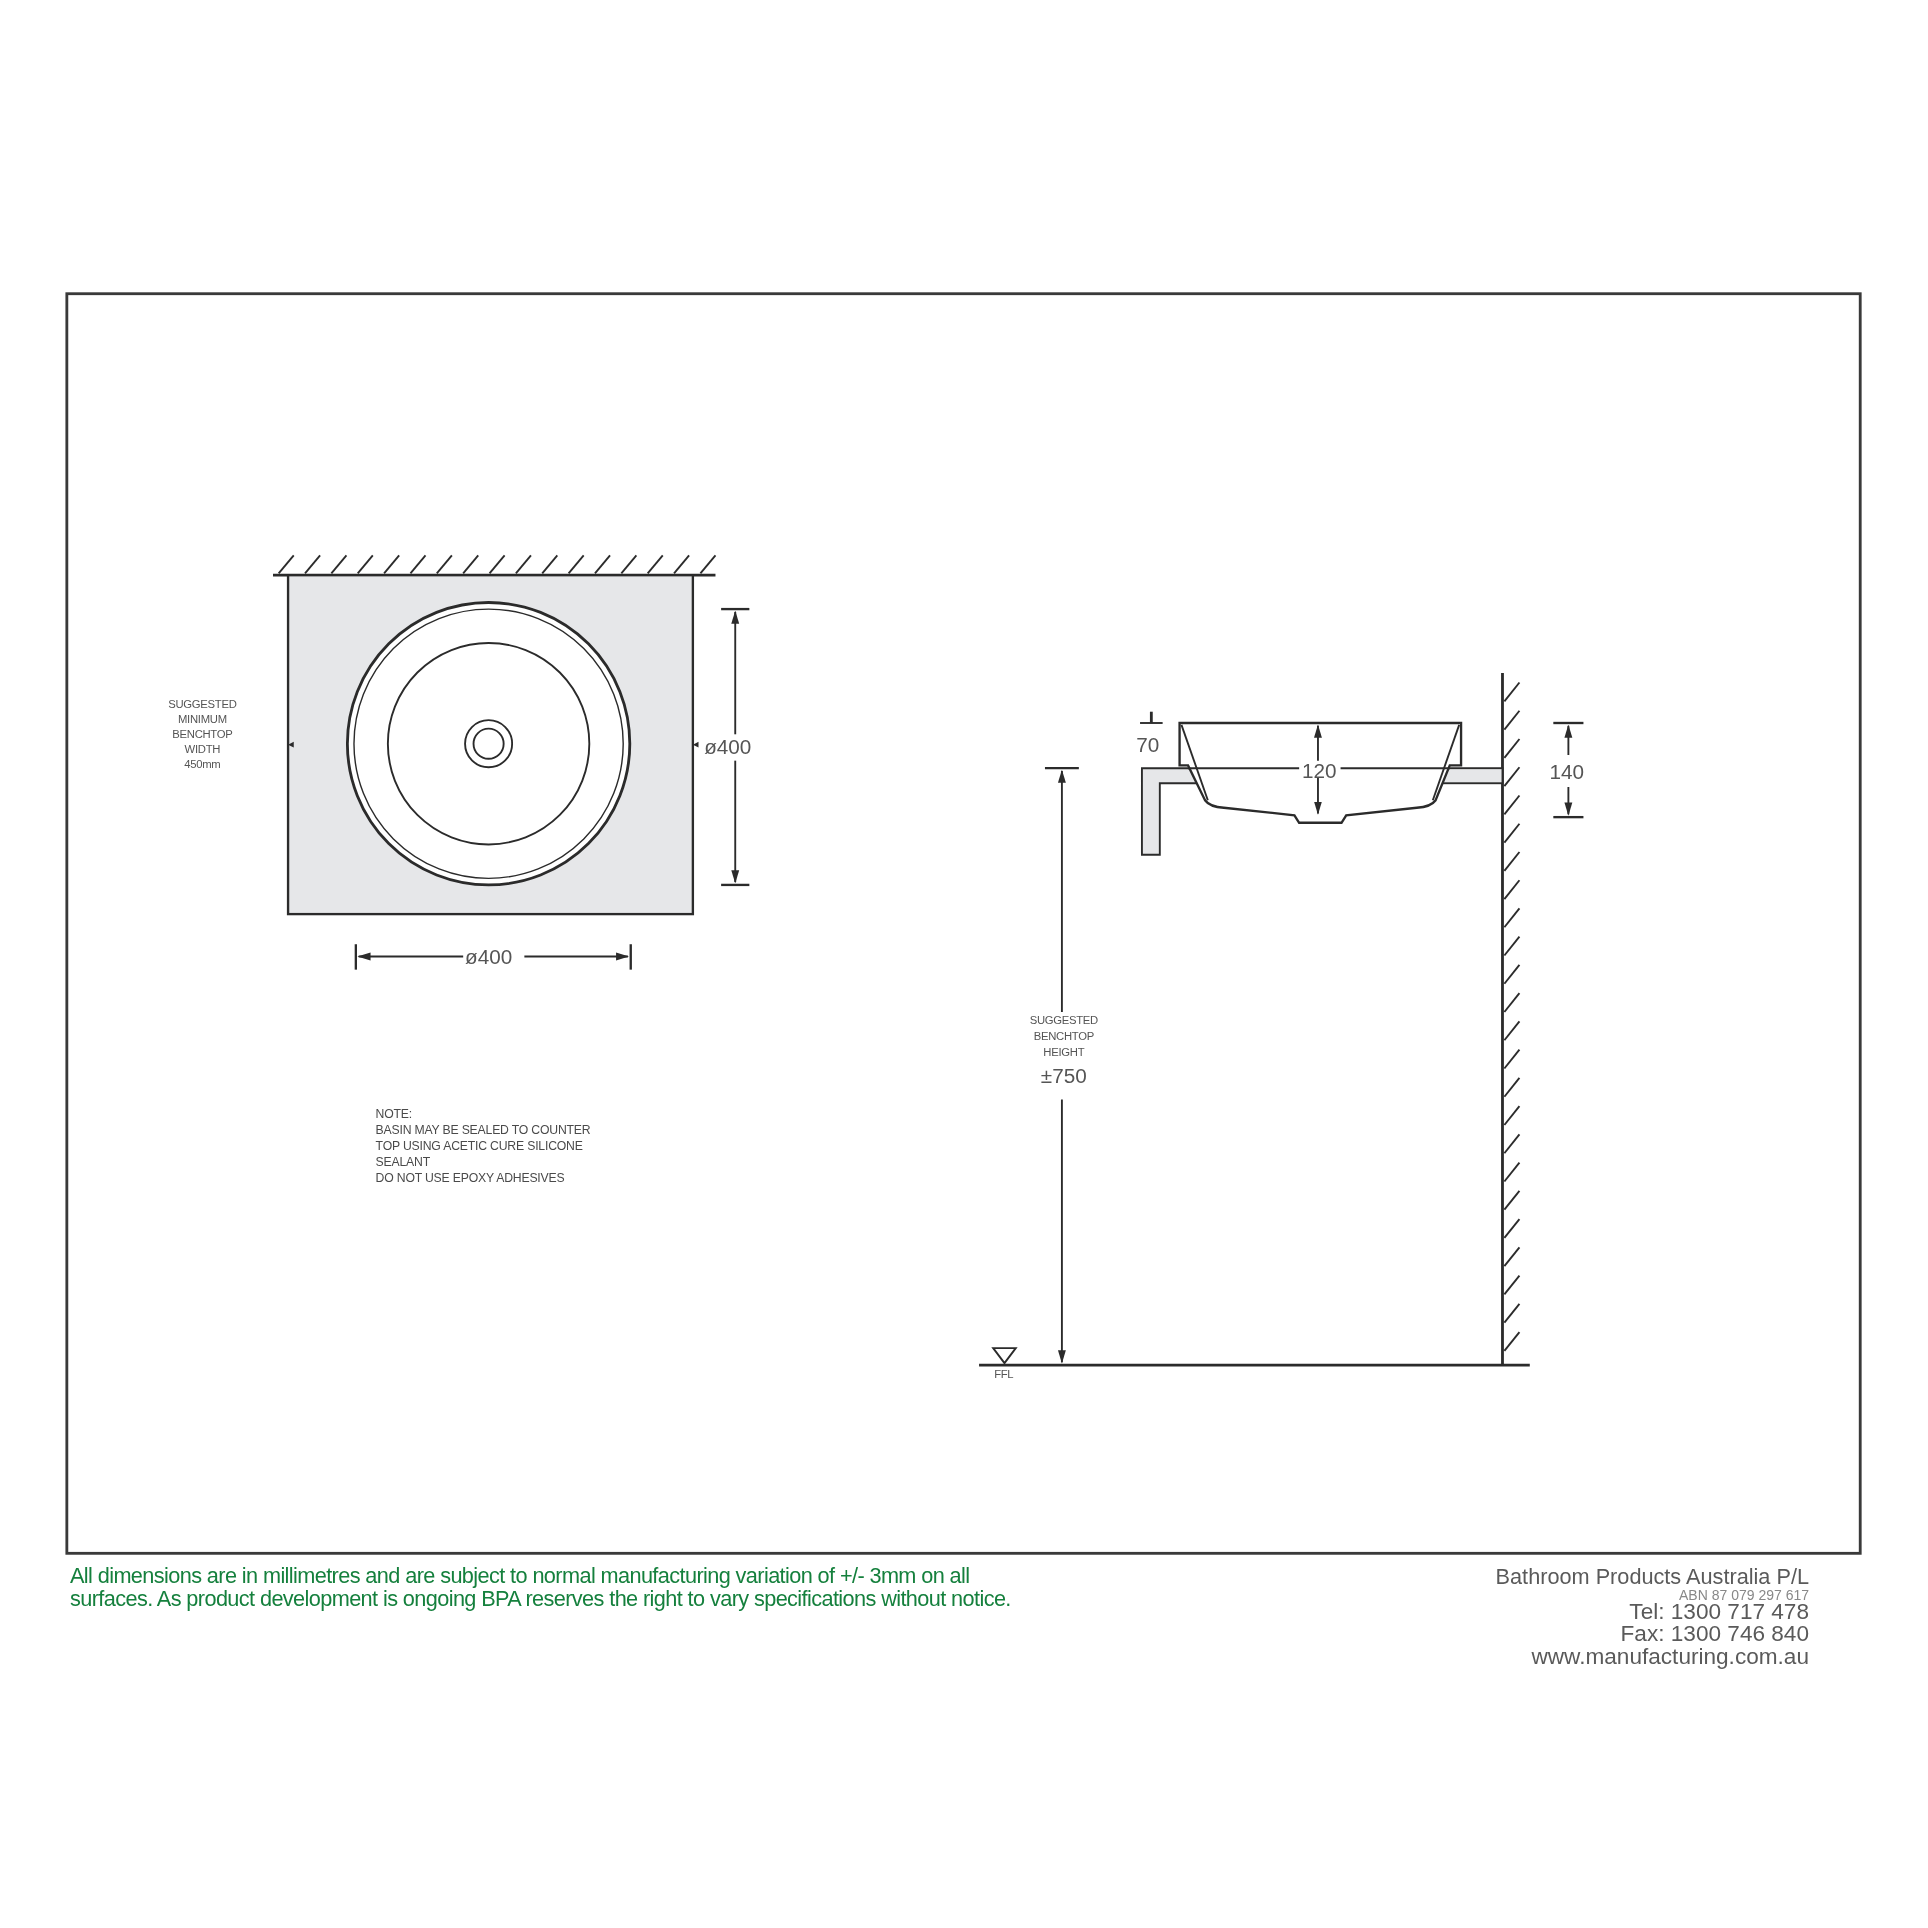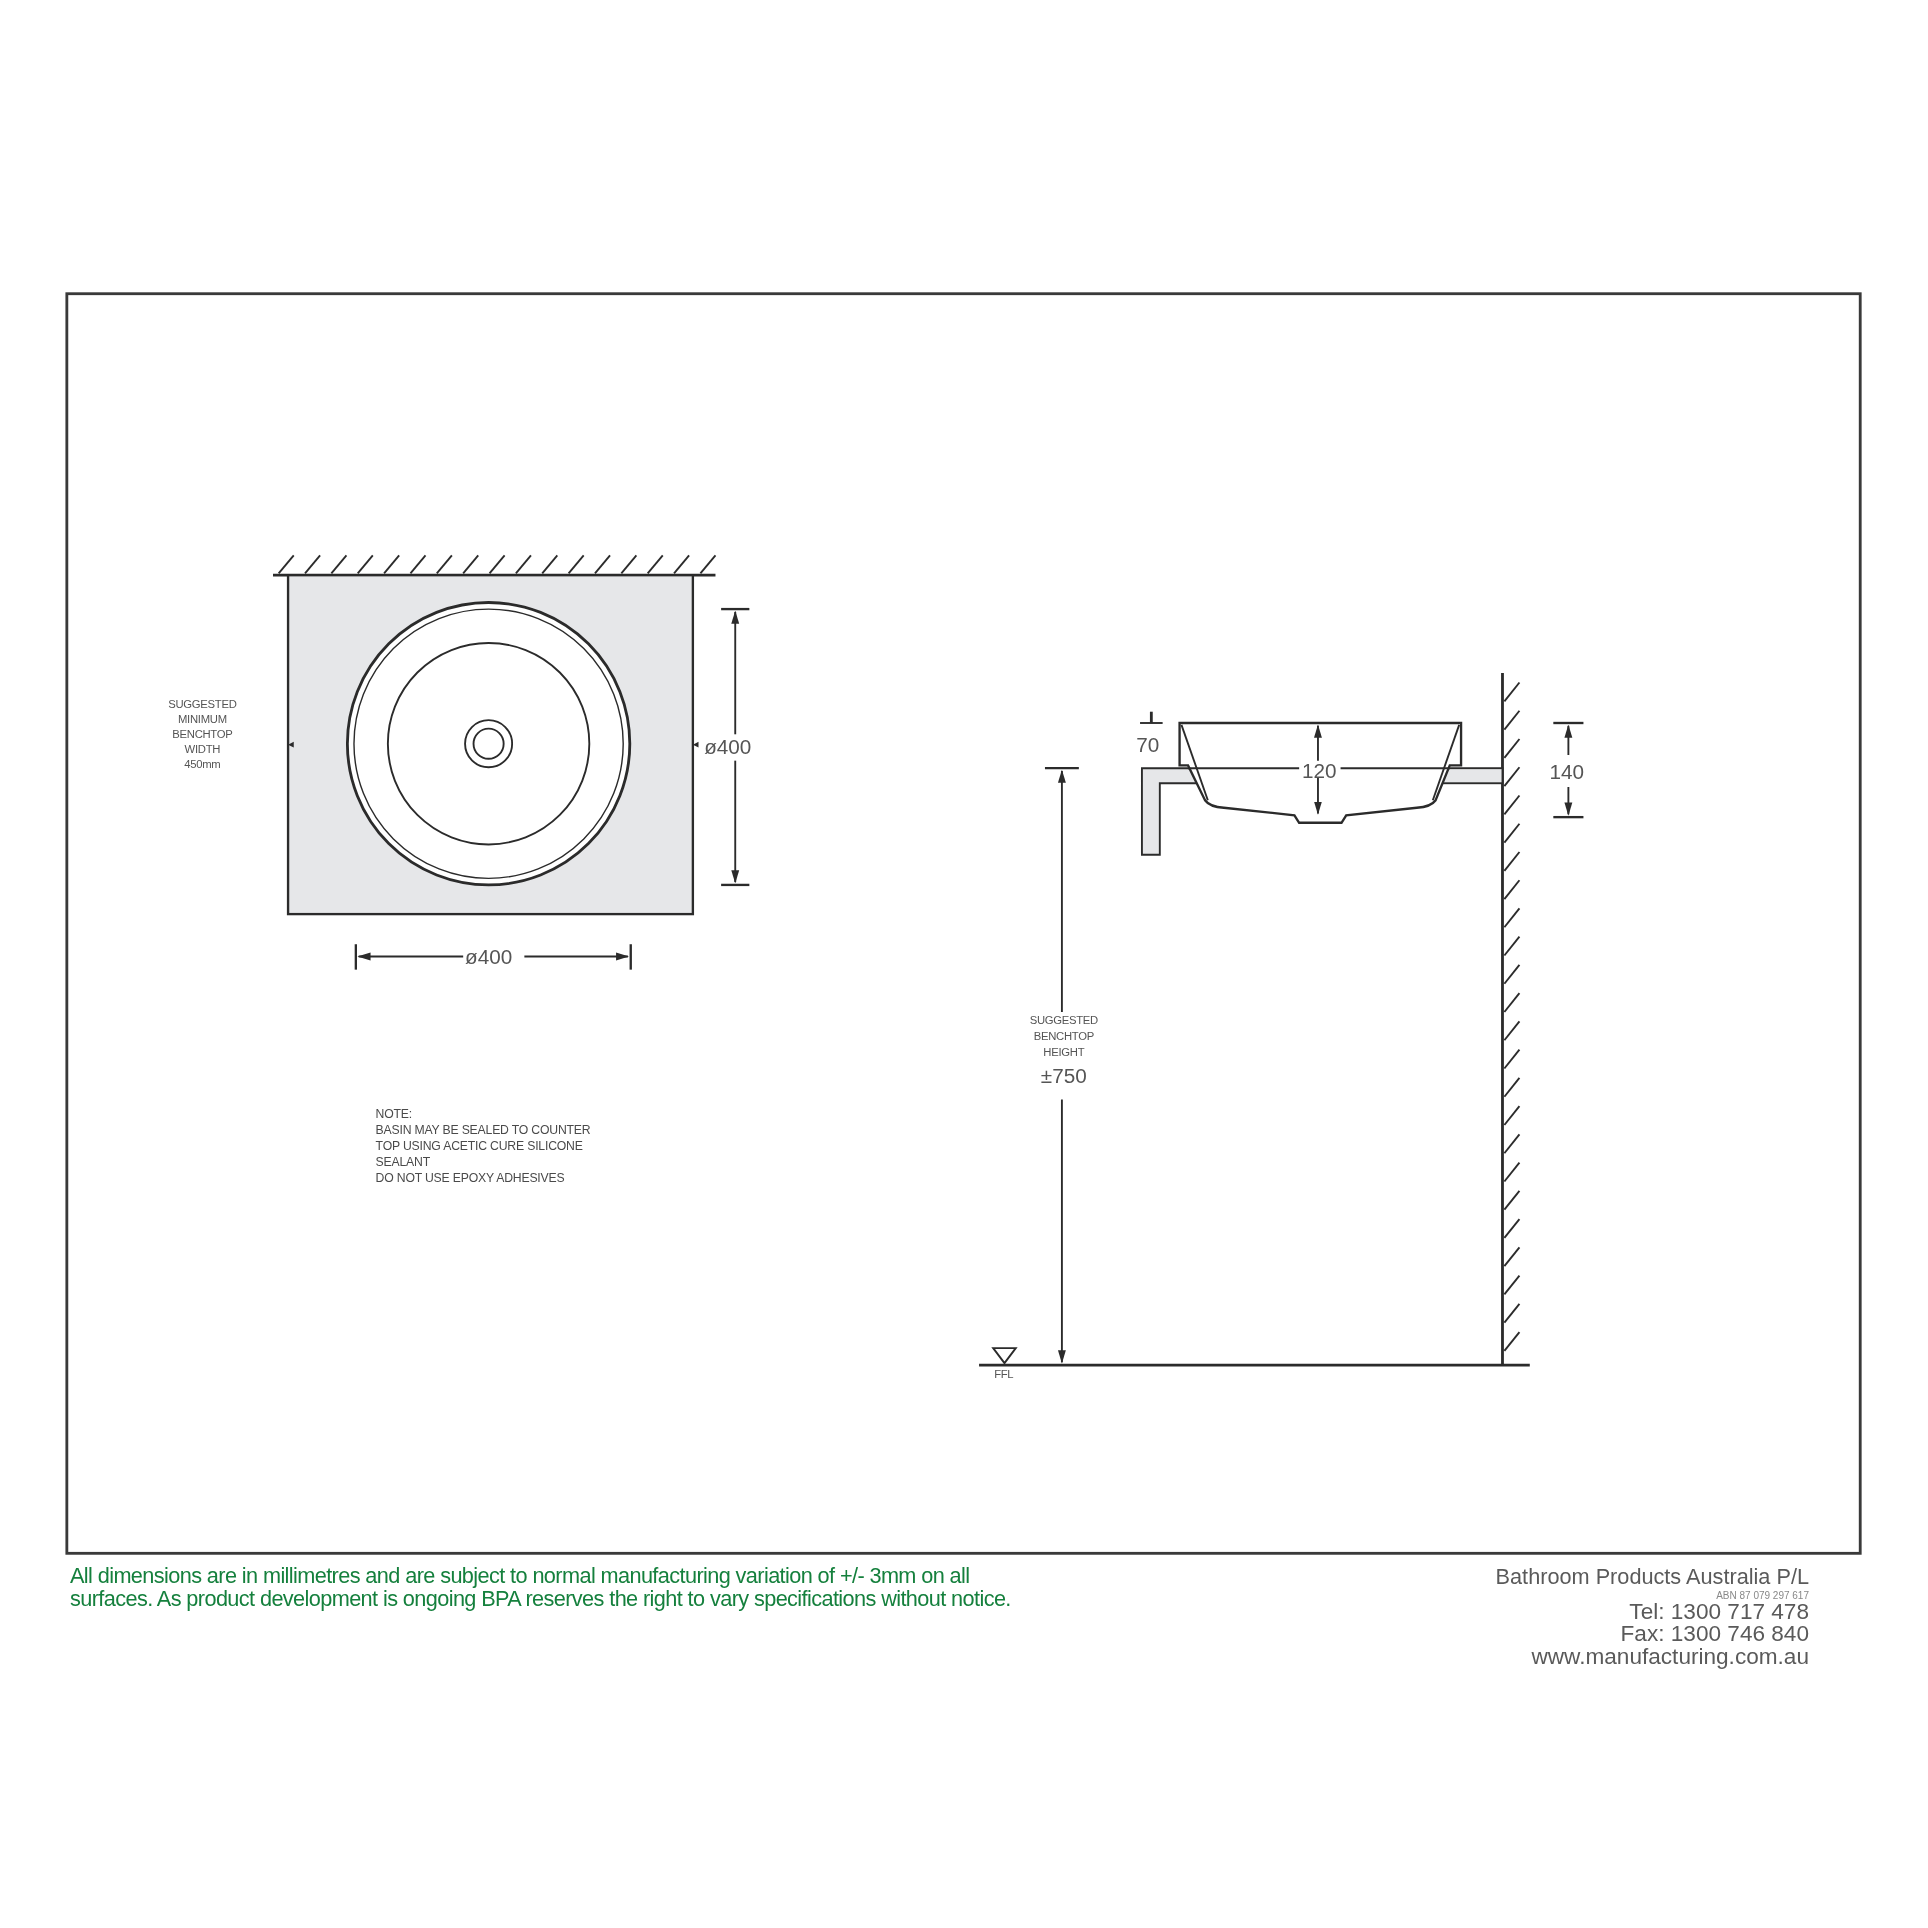--- a/index.html
+++ b/index.html
@@ -4,21 +4,21 @@
 <style>
   html, body { margin:0; padding:0; background:#ffffff; }
   body { width:1928px; height:1928px; position:relative; overflow:hidden; font-family:"Liberation Sans", sans-serif; color:#3a3a3a; }
   #drawing { position:absolute; left:0; top:0; width:1928px; height:1928px; }
   .tiny { font-family:"Liberation Sans", sans-serif; font-size:12px; fill:#555; letter-spacing:-0.3px; }
   .dim { font-family:"Liberation Sans", sans-serif; font-size:22px; fill:#555; }
   .note { font-family:"Liberation Sans", sans-serif; font-size:13px; fill:#4a4a4a; letter-spacing:-0.2px; }
   .footer-left { position:absolute; left:70px; top:1565px; width:942px; font-size:21.7px; line-height:22.6px; color:#15803d; letter-spacing:-0.6px; }
   .footer-right { position:absolute; right:119px; top:1565px; text-align:right; color:#5a5a5a;margin-left:6px; }
   .fr-company { font-size:21.7px; line-height:24.5px; }
-  .fr-abn { font-size:10px; line-height:11.3px; color:#888; }
+  .fr-abn { font-size:14px; line-height:11.3px; color:#888; }
   .fr-line { font-size:22.6px; line-height:22.6px; }
 </style>
 </head>
 <body>
 
 <svg id="drawing" viewBox="0 0 2048 2048" xmlns="http://www.w3.org/2000/svg">
   <defs>
     <marker id="arrow" viewBox="0 0 10 10" refX="9" refY="5" markerWidth="7" markerHeight="7" orient="auto-start-reverse">
       <path d="M0,2 L10,5 L0,8 z" fill="#2b2b2b"></path>
     </marker>

